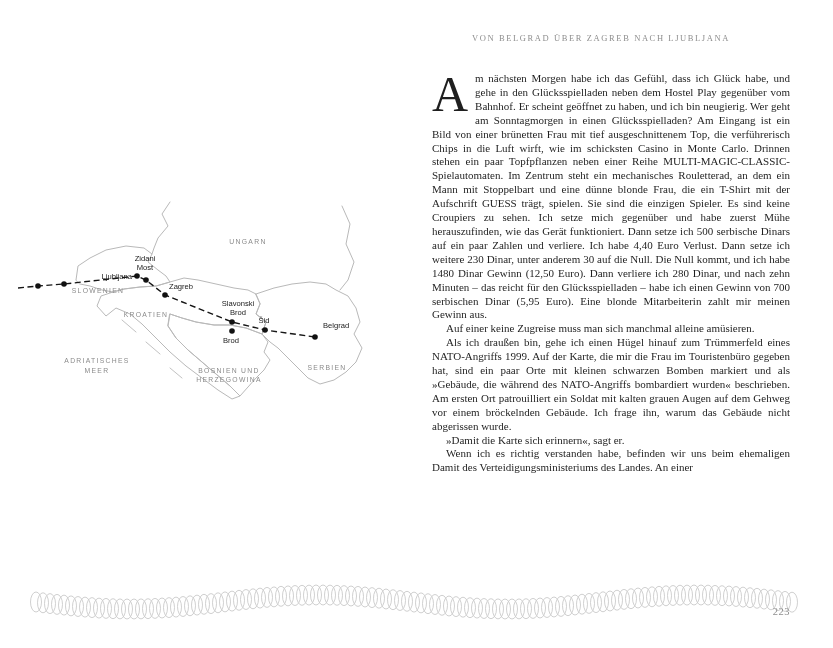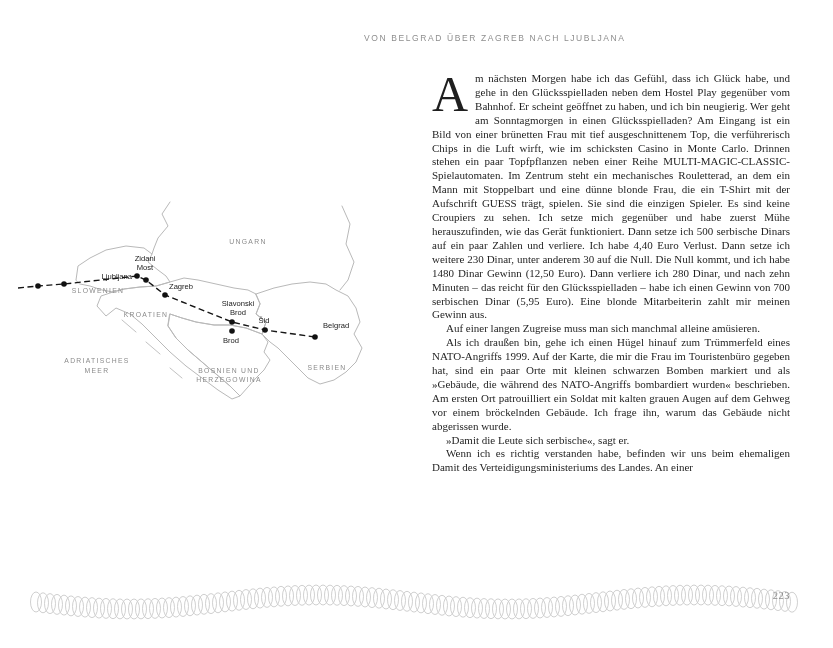--- a/index.html
+++ b/index.html
@@ -1,37 +1,37 @@
 <!DOCTYPE html>
 <html lang="de"><head>
 <meta charset="utf-8">
 <style>
   html,body{margin:0;padding:0;background:#e8e8e8;}
   .page{
     position:relative;width:833px;height:648px;background:#ffffff;
     overflow:hidden;font-family:"Liberation Serif", serif;color:#1f1f1f;
   }
   .chapter-header{
-    position:absolute;top:33px;left:364px;width:410px;text-align:left;
+    position:absolute;top:33px;left:396px;width:410px;text-align:center;
     font-size:8.5px;letter-spacing:1.6px;color:#8e8e8e;
-    font-family:Liberation Sans, sans-serif;
+    font-family:Liberation Serif, serif;
   }
   .text-column{
     position:absolute;left:432px;top:72px;width:358px;
     font-size:11px;line-height:13.9px;text-align:justify;
     hyphens:auto;-webkit-hyphens:auto;
   }
   .text-column p{margin:0;}
   .text-column p.indent{text-indent:14px;}
   .dropcap{
     float:left;font-size:50px;line-height:41px;padding:2px 7px 0 0;
     font-family:"Liberation Serif", serif;color:#1f1f1f;
   }
   .page-number{
-    position:absolute;top:590px;left:690px;width:100px;text-align:right;
+    position:absolute;top:606px;left:690px;width:100px;text-align:right;
     font-size:10.5px;color:#8e8e8e;letter-spacing:0.5px;
   }
   .map-figure{position:absolute;left:18px;top:192px;width:402px;height:232px;}
   .map-outline{fill:none;stroke:#b9b9b9;stroke-width:1;stroke-linejoin:round;stroke-linecap:round;}
   .map-island{fill:none;stroke:#c2c2c2;stroke-width:1;stroke-linecap:round;}
   .route-line{fill:none;stroke:#161616;stroke-width:1.4;stroke-dasharray:6 3.5;}
   .city-dot{fill:#111111;}
   .country-label{
     font-family:"Liberation Sans", sans-serif;font-size:6.8px;
     letter-spacing:1.3px;fill:#8a8a8a;
@@ -92,23 +92,23 @@
     <text class="city-label" text-anchor="start" x="151" y="97">Zagreb</text>
     <text class="city-label" text-anchor="middle" x="220" y="114">Slavonski</text>
     <text class="city-label" text-anchor="middle" x="220" y="123">Brod</text>
     <text class="city-label" text-anchor="middle" x="213" y="151">Brod</text>
     <text class="city-label" text-anchor="middle" x="246" y="131">Šid</text>
     <text class="city-label" text-anchor="start" x="305" y="136">Belgrad</text>
   </svg>
 
   <div class="text-column">
     <p><span class="dropcap">A</span><span>m nächsten Morgen habe ich das Gefühl, dass ich Glück habe, und gehe in den Glücksspielladen neben dem Hostel Play gegenüber vom Bahnhof. Er scheint geöffnet zu haben, und ich bin neugierig. Wer geht am Sonntagmorgen in einen Glücksspielladen? Am Eingang ist ein Bild von einer brünetten Frau mit tief ausgeschnittenem Top, die verführerisch Chips in die Luft wirft, wie im schicksten Casino in Monte Carlo. Drinnen stehen ein paar Topfpflanzen neben einer Reihe MULTI-MAGIC-CLASSIC-Spielautomaten. Im Zentrum steht ein mechanisches Rouletterad, an dem ein Mann mit Stoppelbart und eine dünne blonde Frau, die ein T-Shirt mit der Aufschrift GUESS trägt, spielen. Sie sind die einzigen Spieler. Es sind keine Croupiers zu sehen. Ich setze mich gegenüber und habe zuerst Mühe herauszufinden, wie das Gerät funktioniert. Dann setze ich 500 serbische Dinars auf ein paar Zahlen und verliere. Ich habe 4,40 Euro Verlust. Dann setze ich weitere 230 Dinar, unter anderem 30 auf die Null. Die Null kommt, und ich habe 1480 Dinar Gewinn (12,50 Euro). Dann verliere ich 280 Dinar, und nach zehn Minuten – das reicht für den Glücksspielladen – habe ich einen Gewinn von 700 serbischen Dinar (5,95 Euro). Eine blonde Mitarbeiterin zahlt mir meinen Gewinn aus.</span></p>
-    <p class="indent">Auf einer langen Zugreise muss man sich manchmal alleine amüsieren.</p>
+    <p class="indent">Auf einer keine Zugreise muss man sich manchmal alleine amüsieren.</p>
     <p class="indent">Als ich draußen bin, gehe ich einen Hügel hinauf zum Trümmerfeld eines NATO-Angriffs 1999. Auf der Karte, die mir die Frau im Touristenbüro gegeben hat, sind ein paar Orte mit kleinen schwarzen Bomben markiert und als »Gebäude, die während des NATO-Angriffs bombardiert wurden« beschrieben. Am ersten Ort patrouilliert ein Soldat mit kalten grauen Augen auf dem Gehweg vor einem bröckelnden Gebäude. Ich frage ihn, warum das Gebäude nicht abgerissen wurde.</p>
-    <p class="indent">»Damit die Leute sich serbische«, sagt er.</p>
+    <p class="indent">»Damit die Karte sich erinnern«, sagt er.</p>
     <p class="indent">Wenn ich es richtig verstanden habe, befinden wir uns beim ehemaligen Damit des Verteidigungsministeriums des Landes. An einer</p>
   </div>
 
   <svg class="coil" id="coil-svg" viewBox="0 0 833 60">
       <ellipse cx="36" cy="30.0" rx="5.5" ry="10" class="coil-loop"></ellipse>
       <ellipse cx="43" cy="30.8" rx="5.5" ry="10" class="coil-loop"></ellipse>
       <ellipse cx="50" cy="31.6" rx="5.5" ry="10" class="coil-loop"></ellipse>
       <ellipse cx="57" cy="32.4" rx="5.5" ry="10" class="coil-loop"></ellipse>
       <ellipse cx="64" cy="33.1" rx="5.5" ry="10" class="coil-loop"></ellipse>
       <ellipse cx="71" cy="33.9" rx="5.5" ry="10" class="coil-loop"></ellipse>

